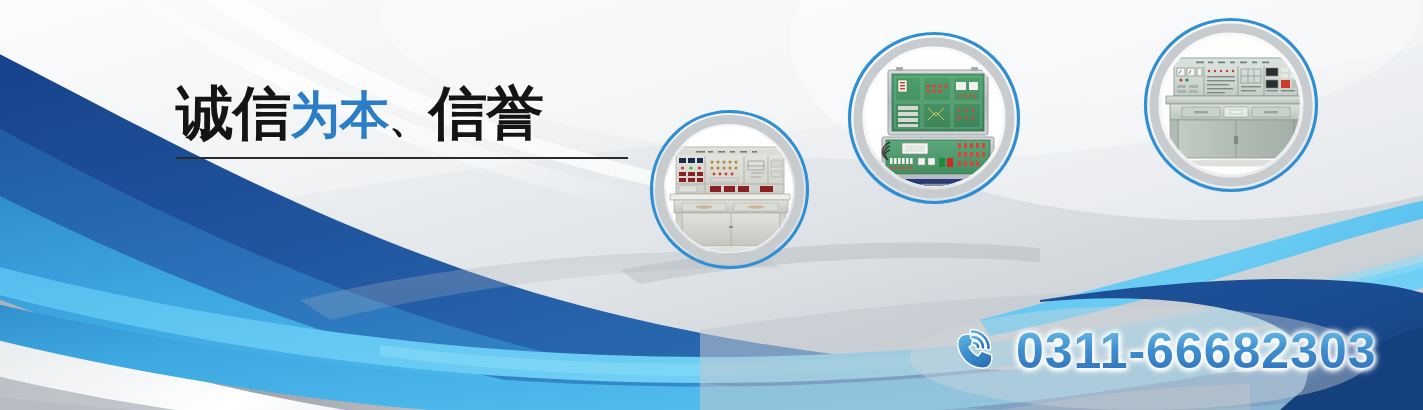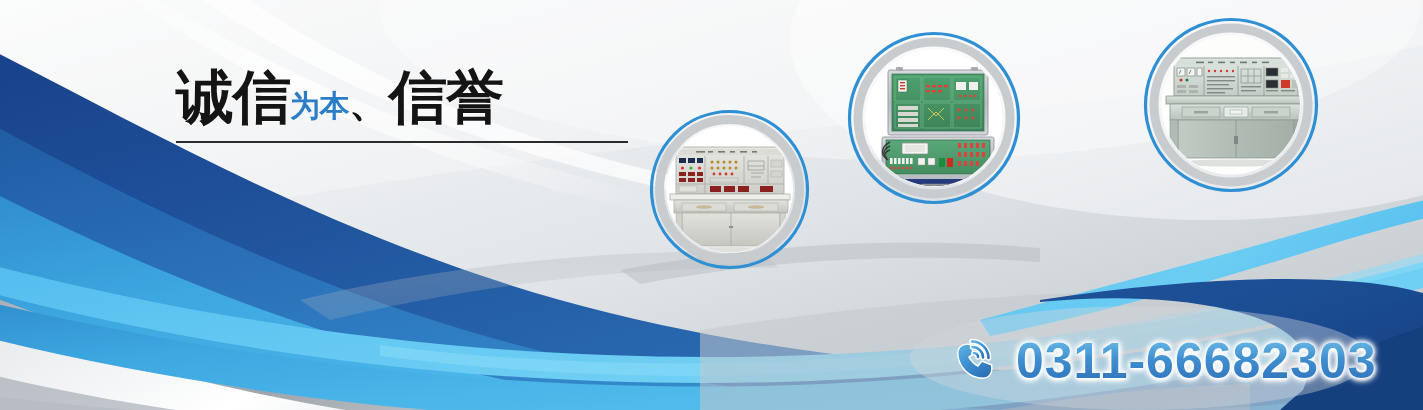--- a/index.html
+++ b/index.html
@@ -25,21 +25,21 @@
     inset: 0;
     width: 100%;
     height: 100%;
     display: block;
   }
 
   
   .headline-block {
     position: absolute;
     left: 176px;
-    top: 68px;
+    top: 84px;
     width: 452px;
     z-index: 6;
   }
   .headline {
     margin: 0;
     white-space: nowrap;
     line-height: 1;
     font-weight: 700;
     letter-spacing: 0px;
     text-align: left;
@@ -48,21 +48,21 @@
     align-items: baseline;
   }
   .h-big {
     font-size: 58px;
     color: #141414;
     font-weight: 700;
     letter-spacing: -1px;
     text-shadow: 0 1px 0 rgba(255,255,255,0.55);
   }
   .h-small {
-    font-size: 30px;
+    font-size: 50px;
     color: #2c7dc8;
     font-weight: 700;
     letter-spacing: -0.5px;
     position: relative;
     top: -1px;
   }
   .h-sep {
     font-size: 40px;
     color: #141414;
     font-weight: 700;
@@ -104,21 +104,21 @@
   }
 
   #badge-1 { left: 648px; top: 108px; width: 163px; height: 163px; }
   #badge-2 { left: 846px; top: 30px;  width: 176px; height: 176px; }
   #badge-3 { left: 1142px; top: 16px; width: 178px; height: 178px; }
 
   
   .contact {
     position: absolute;
     left: 952px;
-    top: 336px;
+    top: 326px;
     display: flex;
     align-items: center;
     gap: 14px;
     z-index: 7;
   }
   .phone-icon { width: 50px; height: 50px; display: block; }
   .phone-number {
     font-size: 50px;
     font-weight: 700;
     letter-spacing: 1px;

